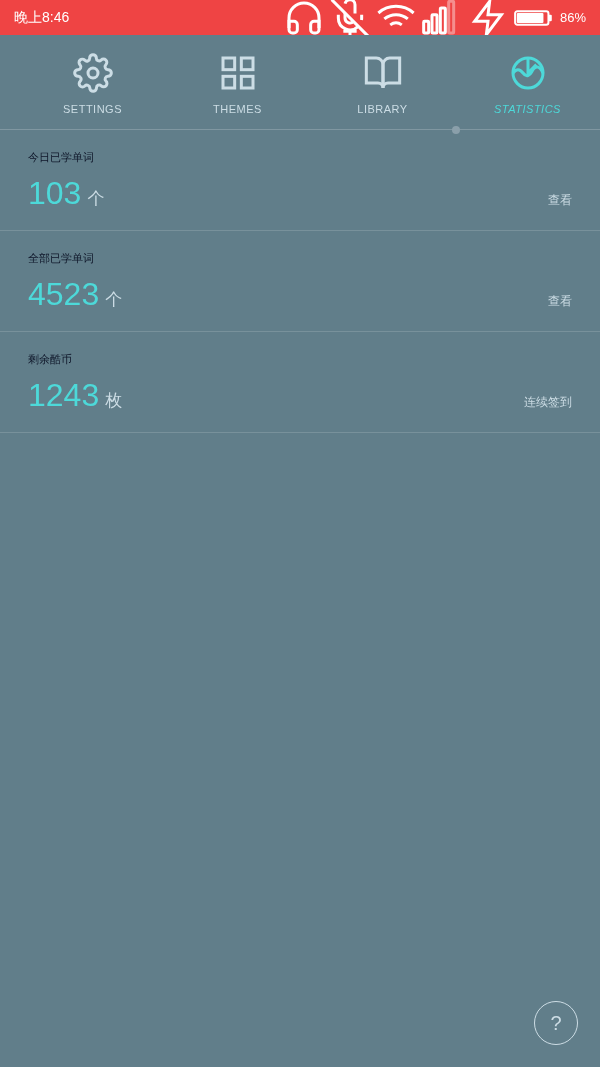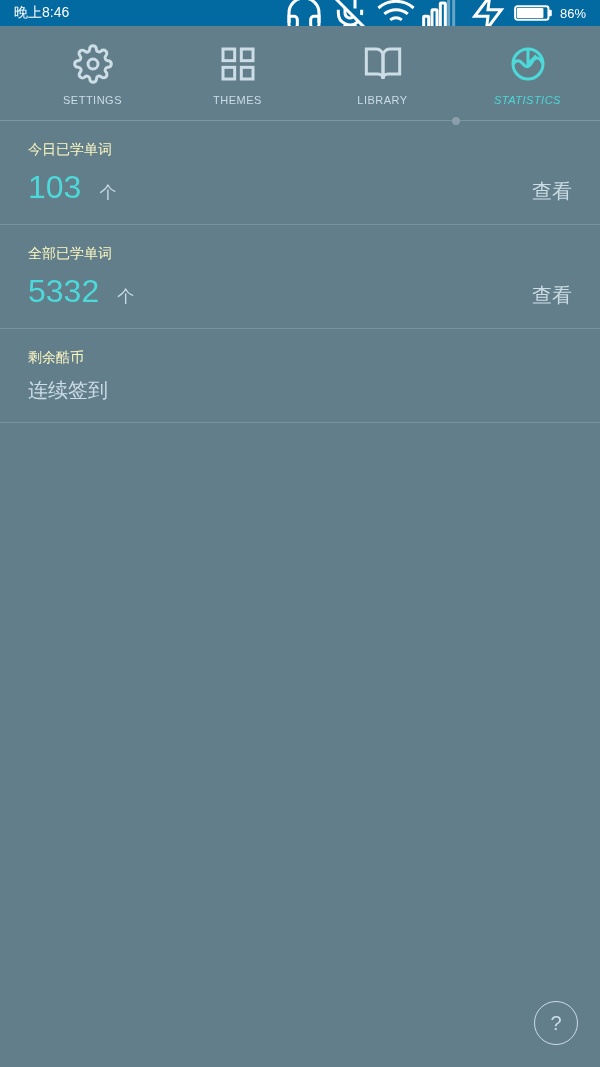--- a/index.html
+++ b/index.html
@@ -9,22 +9,22 @@
       height: 1067px;
       background-color: #617e8a;
       font-family: sans-serif;
       color: #e8f0f3;
       overflow: hidden;
       position: relative;
     }
 
     
     .status-bar {
-      height: 26px;
-      background-color: #0369a1;
+      height: 35px;
+      background-color: #ef4444;
       display: flex;
       align-items: center;
       justify-content: space-between;
       padding: 0 14px;
       font-size: 14px;
       color: #fff;
     }
     .status-time { font-weight: 500; }
     .status-icons { display: flex; align-items: center; gap: 6px; }
 
@@ -85,46 +85,46 @@
     .content {
       padding: 0;
     }
 
     
     .section {
       border-bottom: 1px solid rgba(255,255,255,0.15);
     }
     .section-title {
       padding: 20px 28px 6px;
-      font-size: 14px;
-      color: #fef9c3;
+      font-size: 11px;
+      color: #0f172a;
       font-weight: 300;
     }
     .section-value-row {
       display: flex;
       align-items: baseline;
       justify-content: space-between;
       padding: 4px 28px 18px;
     }
     .section-value-left {
       display: flex;
       align-items: baseline;
-      gap: 18px;
+      gap: 6px;
     }
     .value-number {
       font-size: 32px;
       color: #4dd9d9;
       font-weight: 400;
     }
     .value-unit {
       font-size: 17px;
       color: #cddde5;
     }
     .section-action {
-      font-size: 20px;
+      font-size: 12px;
       color: #cddde5;
       cursor: pointer;
     }
 
     
     .help-btn {
       position: absolute;
       bottom: 22px;
       right: 22px;
       width: 44px;
@@ -242,31 +242,35 @@
         <span class="value-unit">个</span>
       </div>
       <span class="section-action">查看</span>
     </div>
   </div>
 
   <div class="section">
     <div class="section-title">全部已学单词</div>
     <div class="section-value-row">
       <div class="section-value-left">
-        <span class="value-number">5332</span>
+        <span class="value-number">4523</span>
         <span class="value-unit">个</span>
       </div>
       <span class="section-action">查看</span>
     </div>
   </div>
 
 
   <div class="section">
     <div class="section-title">剩余酷币</div>
     <div class="section-value-row">
+      <div class="section-value-left">
+        <span class="value-number">1243</span>
+        <span class="value-unit">枚</span>
+      </div>
       <span class="section-action">连续签到</span>
     </div>
   </div>
 
 </div>
 
 <div class="help-btn">
   <span>?</span>
 </div>
 

